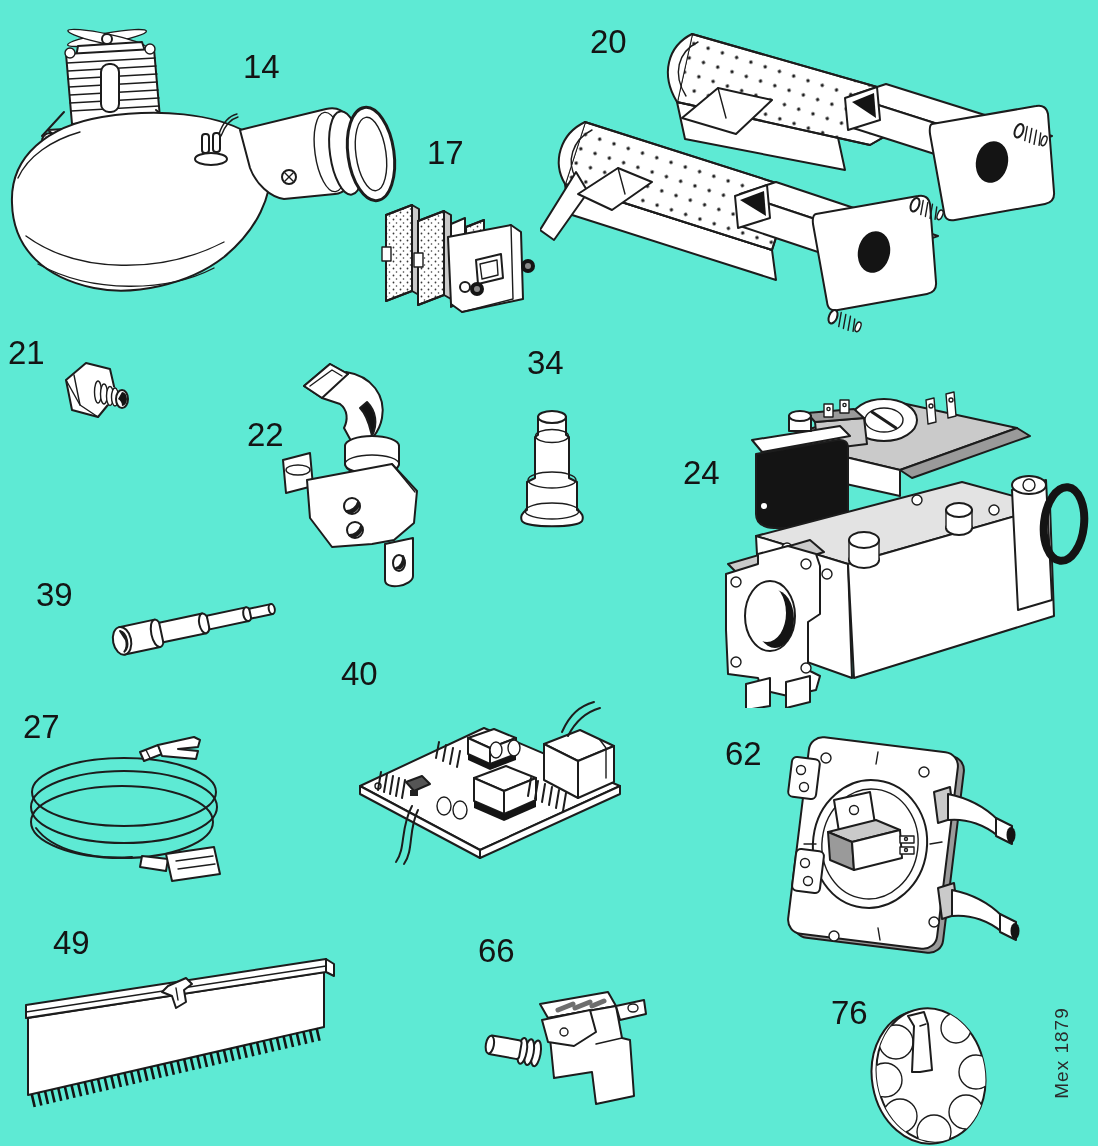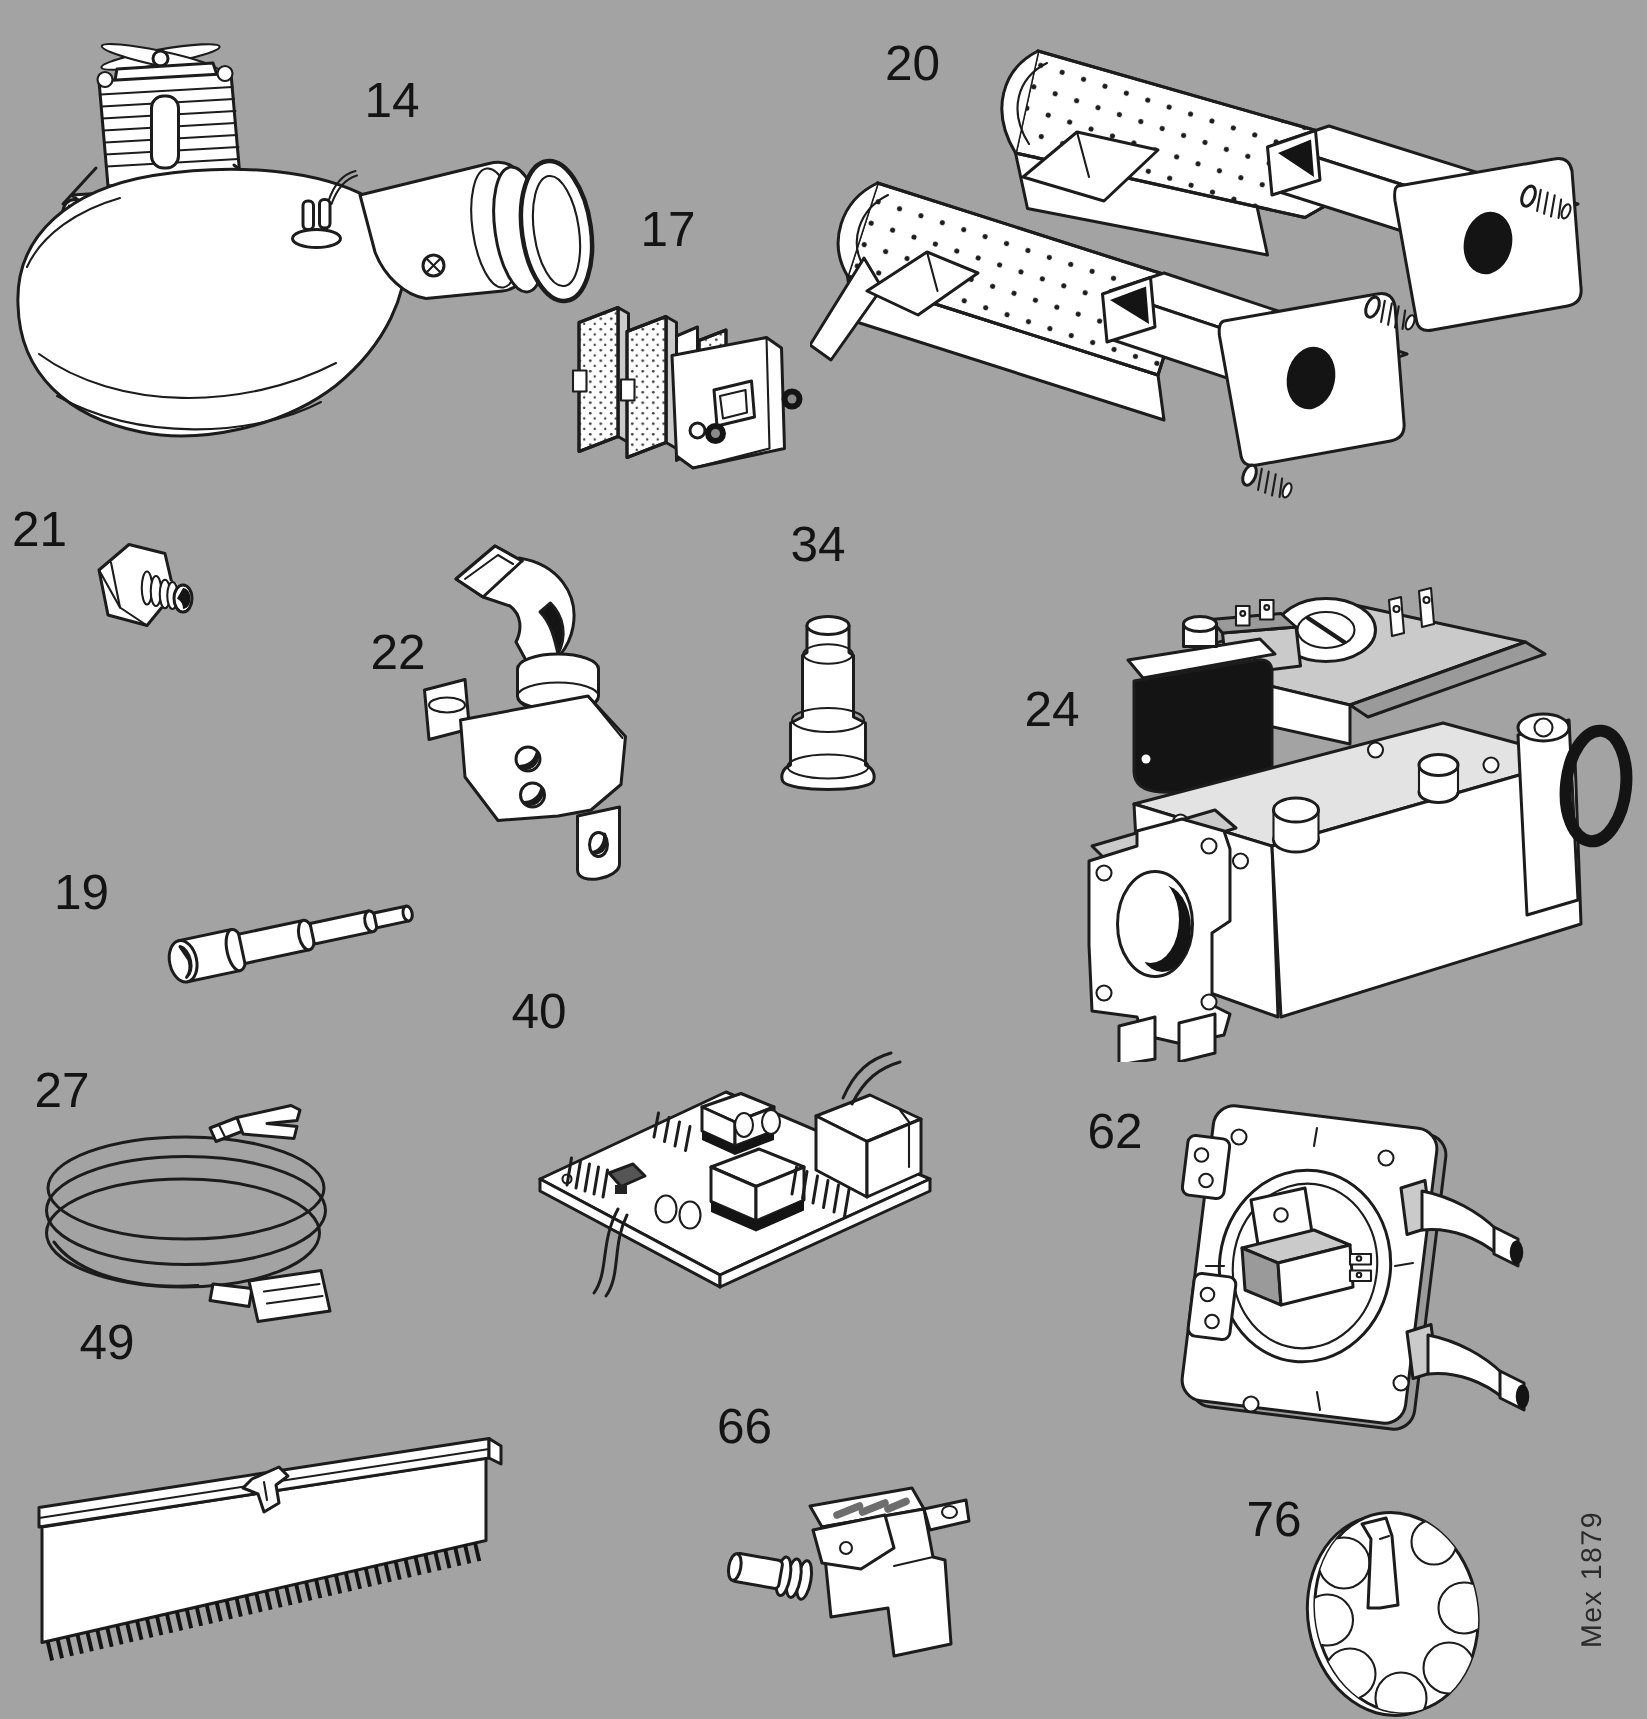--- a/index.html
+++ b/index.html
@@ -1,16 +1,16 @@
 <!DOCTYPE html>
 <html><head>
 <meta charset="utf-8">
 <style>
   html,body{margin:0;padding:0;background:#fff;}
-  .stage{position:relative;width:1098px;height:1146px;background:#a3a3a3;overflow:hidden;
+  .stage{position:relative;width:1098px;height:1146px;background:#5eead4;overflow:hidden;
          font-family:"Liberation Sans",sans-serif;}
   .part-svg{position:absolute;}
   .plabel{position:absolute;font-size:33px;color:#141414;letter-spacing:0px;line-height:1;
           font-family:"Liberation Sans",sans-serif;}
   .refcode{position:absolute;left:1016px;top:1042px;width:92px;text-align:center;
            font-size:19px;color:#2b2b2b;letter-spacing:1px;transform:rotate(-90deg);
            font-family:"Liberation Sans",sans-serif;}
   svg{stroke:#1c1c1c;stroke-width:2;fill:none;stroke-linejoin:round;stroke-linecap:round;}
   .w{fill:#ffffff;} .lg{fill:#cacaca;} .mg{fill:#9a9a9a;} .xg{fill:#e3e3e3;}
   .dk{fill:#141414;stroke:none;} .dks{fill:#141414;}
@@ -500,22 +500,22 @@
     </g>
   </svg>
 
   <div class="plabel" style="left:243px;top:50px">14</div>
   <div class="plabel" style="left:427px;top:136px">17</div>
   <div class="plabel" style="left:590px;top:25px">20</div>
   <div class="plabel" style="left:8px;top:336px">21</div>
   <div class="plabel" style="left:247px;top:418px">22</div>
   <div class="plabel" style="left:527px;top:346px">34</div>
   <div class="plabel" style="left:683px;top:456px">24</div>
-  <div class="plabel" style="left:36px;top:578px">19</div>
+  <div class="plabel" style="left:36px;top:578px">39</div>
   <div class="plabel" style="left:23px;top:710px">27</div>
   <div class="plabel" style="left:341px;top:657px">40</div>
   <div class="plabel" style="left:725px;top:737px">62</div>
-  <div class="plabel" style="left:53px;top:878px">49</div>
+  <div class="plabel" style="left:53px;top:926px">49</div>
   <div class="plabel" style="left:478px;top:934px">66</div>
   <div class="plabel" style="left:831px;top:996px">76</div>
 
   <div class="refcode">Mex 1879</div>
 </div>
 
 </body></html>

